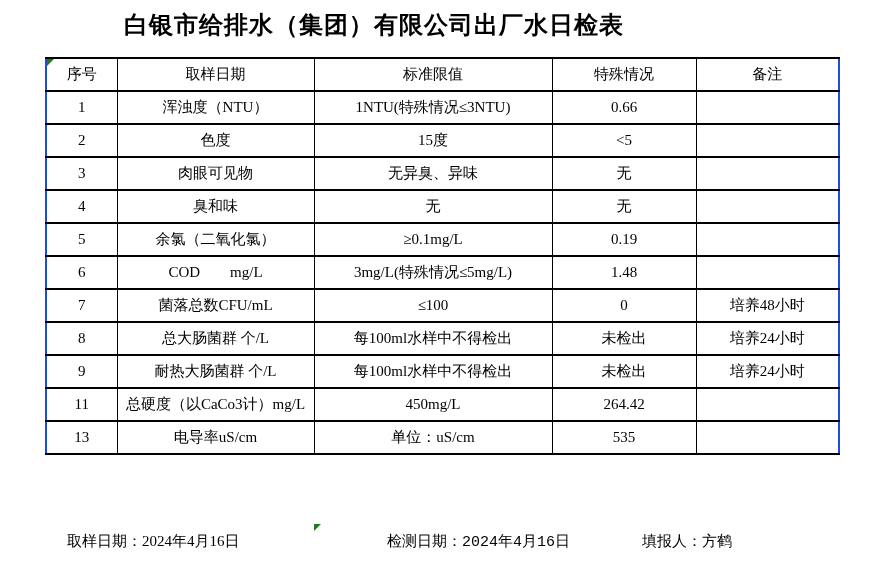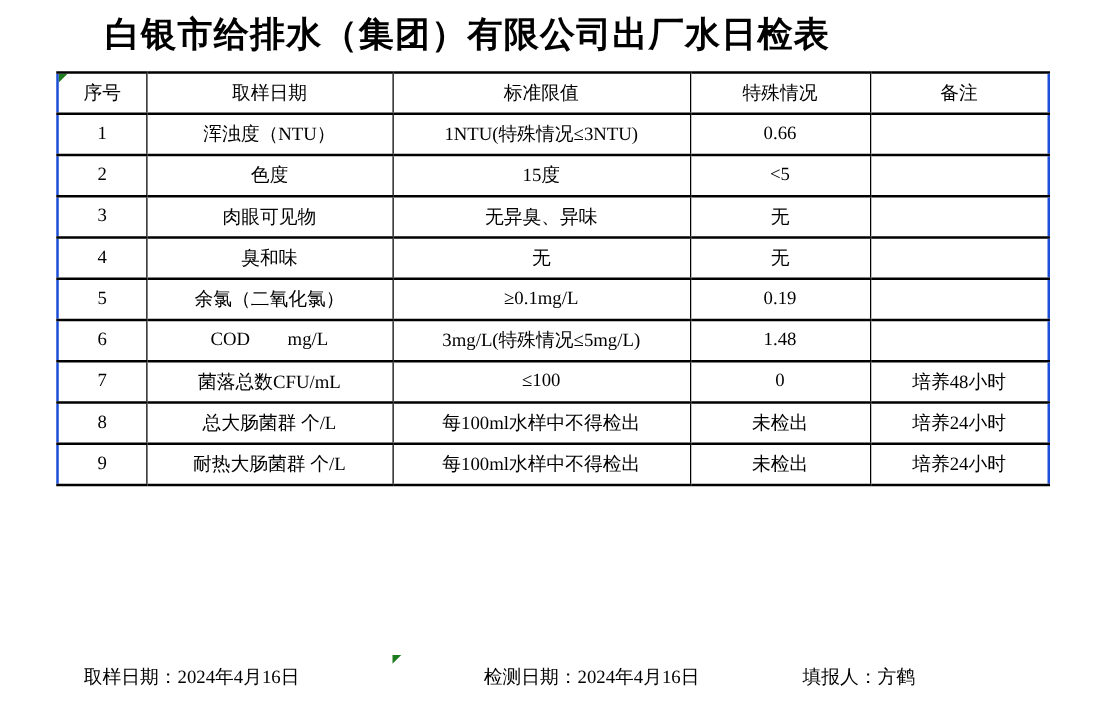--- a/index.html
+++ b/index.html
@@ -3,21 +3,21 @@
 <meta charset="utf-8">
 <style>
   html,body{margin:0;padding:0;}
   body{
     width:877px;height:575px;background:#ffffff;position:relative;
     font-family:"Liberation Serif","DejaVu Serif",serif;color:#000;
     overflow:hidden;
   }
   .page-title{
     position:absolute;top:9px;left:0;width:748px;text-align:center;
-    font-size:28px;font-weight:bold;letter-spacing:1px;
+    font-size:24px;font-weight:bold;letter-spacing:1px;
     font-family:"DejaVu Sans","Liberation Sans",sans-serif;
   }
   table.daily-check{
     position:absolute;left:45px;top:57px;width:793px;
     border-collapse:collapse;table-layout:fixed;
     border:2px solid #1d4ed8;
   }
   table.daily-check th,
   table.daily-check td{
     border-top:2px solid #000;border-bottom:2px solid #000;
@@ -28,21 +28,21 @@
     white-space:pre;overflow:hidden;
   }
   .corner-marker{
     position:absolute;width:0;height:0;
     border-top:7px solid #1e7b1e;border-right:7px solid transparent;
   }
   .marker-header{left:47px;top:59px;}
   .marker-bottom{left:314px;top:524px;}
   .footer-item{position:absolute;top:532px;font-size:15px;white-space:pre;}
   .footer-sampling{left:67px;}
-  .footer-testing{left:387px;}
+  .footer-testing{left:387px;font-family:Liberation Mono, monospace;}
   .footer-reporter{left:642px;text-align:center;}
 </style>
 </head>
 <body>
 
 <div class="page-title">白银市给排水（集团）有限公司出厂水日检表</div>
 
 <div class="corner-marker marker-header" style="border-top-color: rgb(30, 123, 30);"></div>
 
 <table class="daily-check">
@@ -119,20 +119,34 @@
         <td>未检出</td>
         <td>培养24小时</td>
       </tr>
       <tr>
         <td>9</td>
         <td>耐热大肠菌群 个/L</td>
         <td>每100ml水样中不得检出</td>
         <td>未检出</td>
         <td>培养24小时</td>
       </tr>
+      <tr>
+        <td>11</td>
+        <td>总硬度（以CaCo3计）mg/L</td>
+        <td>450mg/L</td>
+        <td>264.42</td>
+        <td></td>
+      </tr>
+      <tr>
+        <td>13</td>
+        <td>电导率uS/cm</td>
+        <td>单位：uS/cm</td>
+        <td>535</td>
+        <td></td>
+      </tr>
     </tbody>
 </table>
 
 <div class="corner-marker marker-bottom" style="border-top-color: rgb(30, 123, 30);"></div>
 
 <div class="footer-item footer-sampling"><span>取样日期：</span><span>2024年4月16日</span></div>
 
 <div class="footer-item footer-testing"><span>检测日期：</span><span>2024年4月16日</span></div>
 
 <div class="footer-item footer-reporter"><span>填报人：</span><span>方鹤</span></div>

